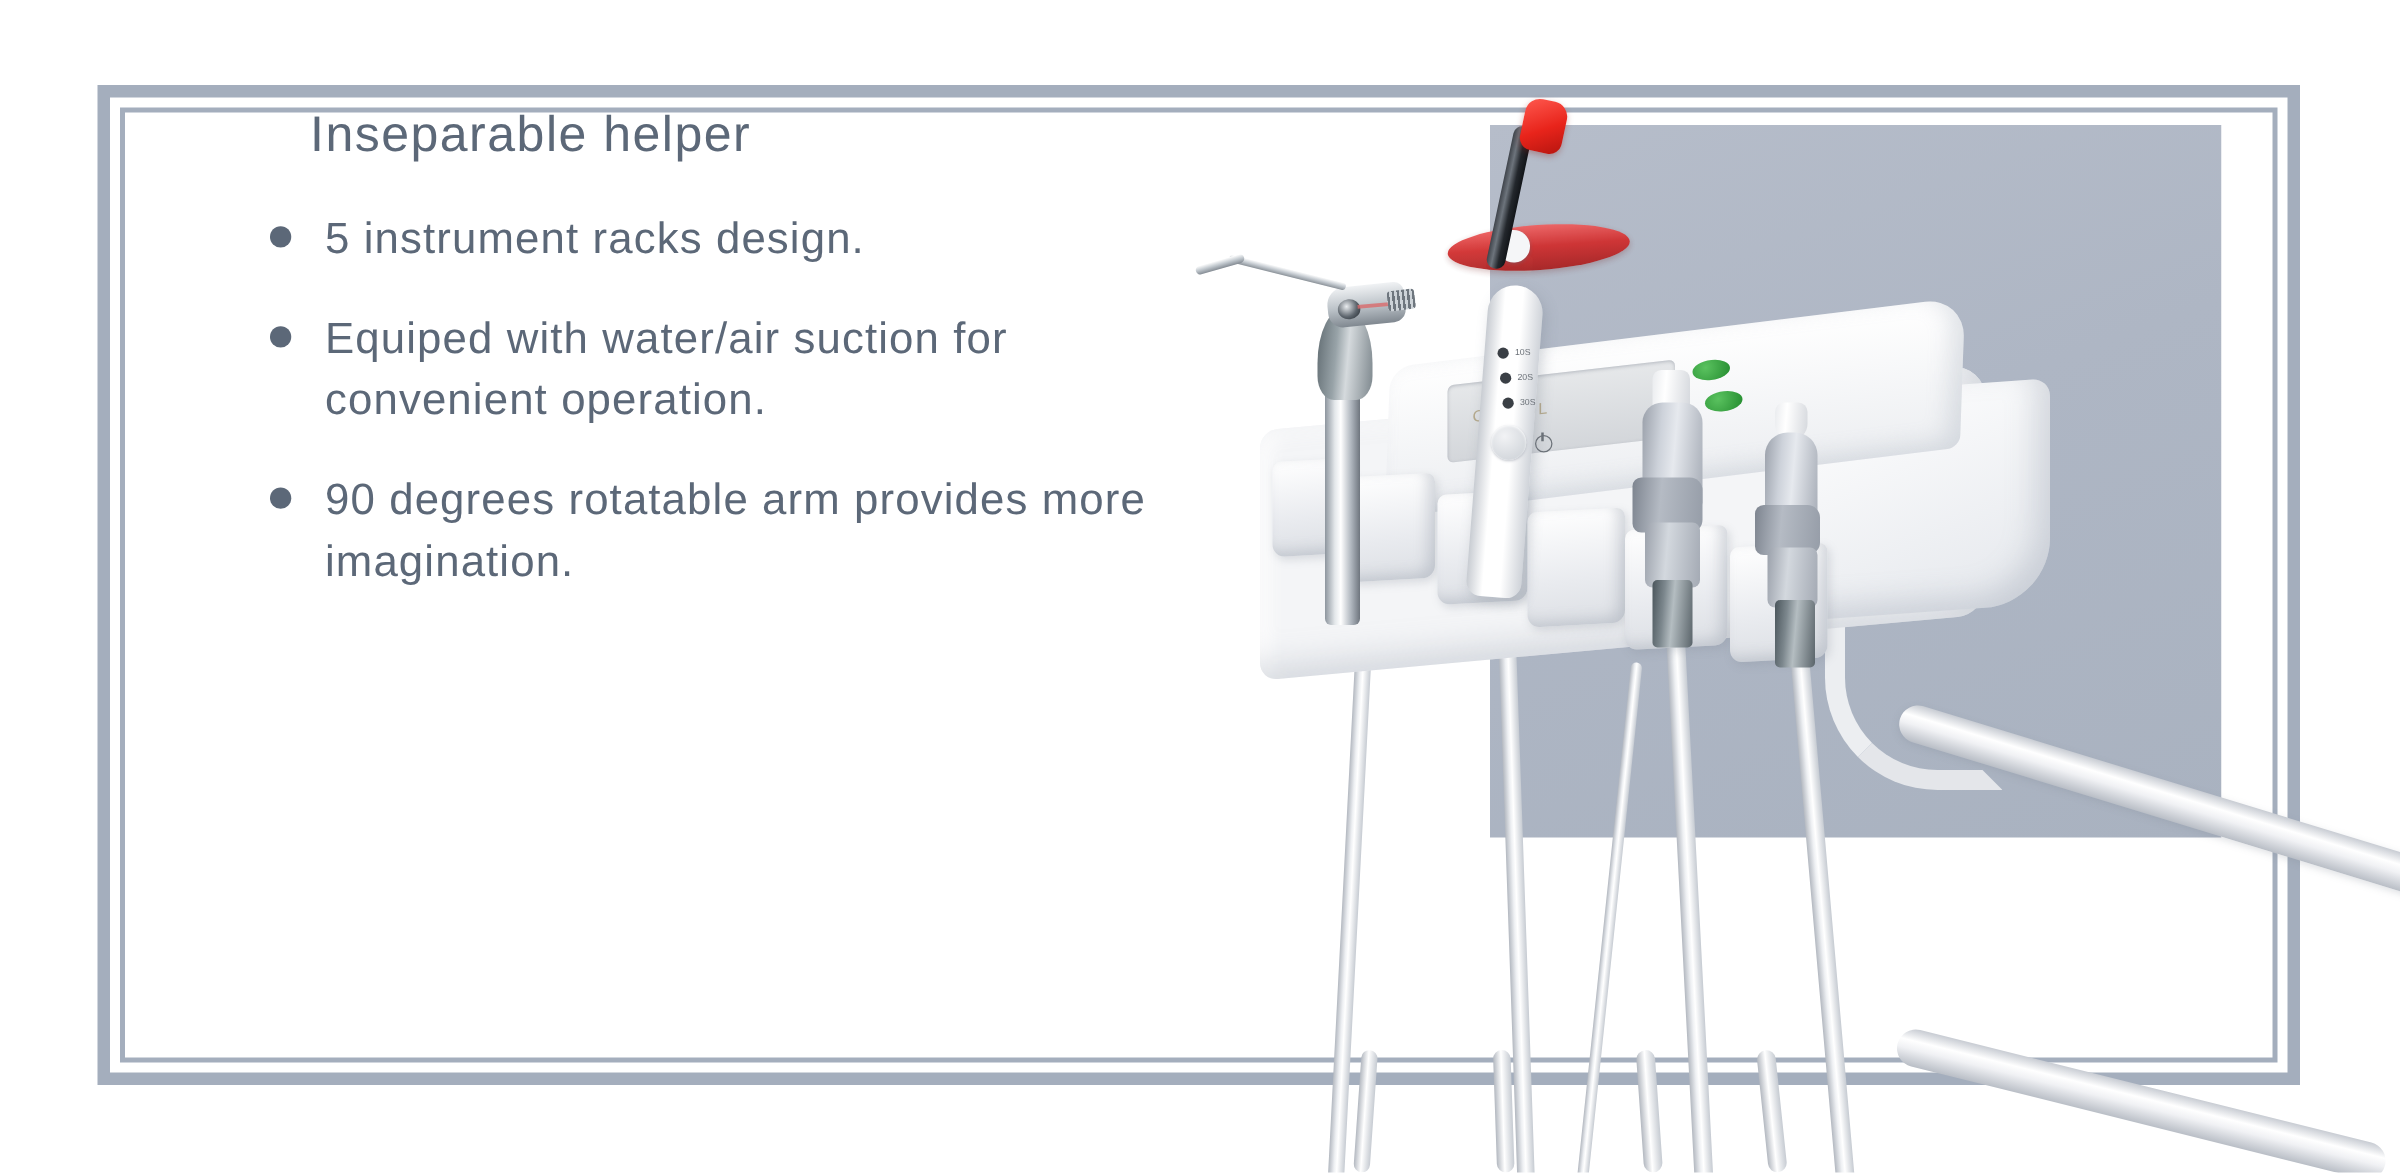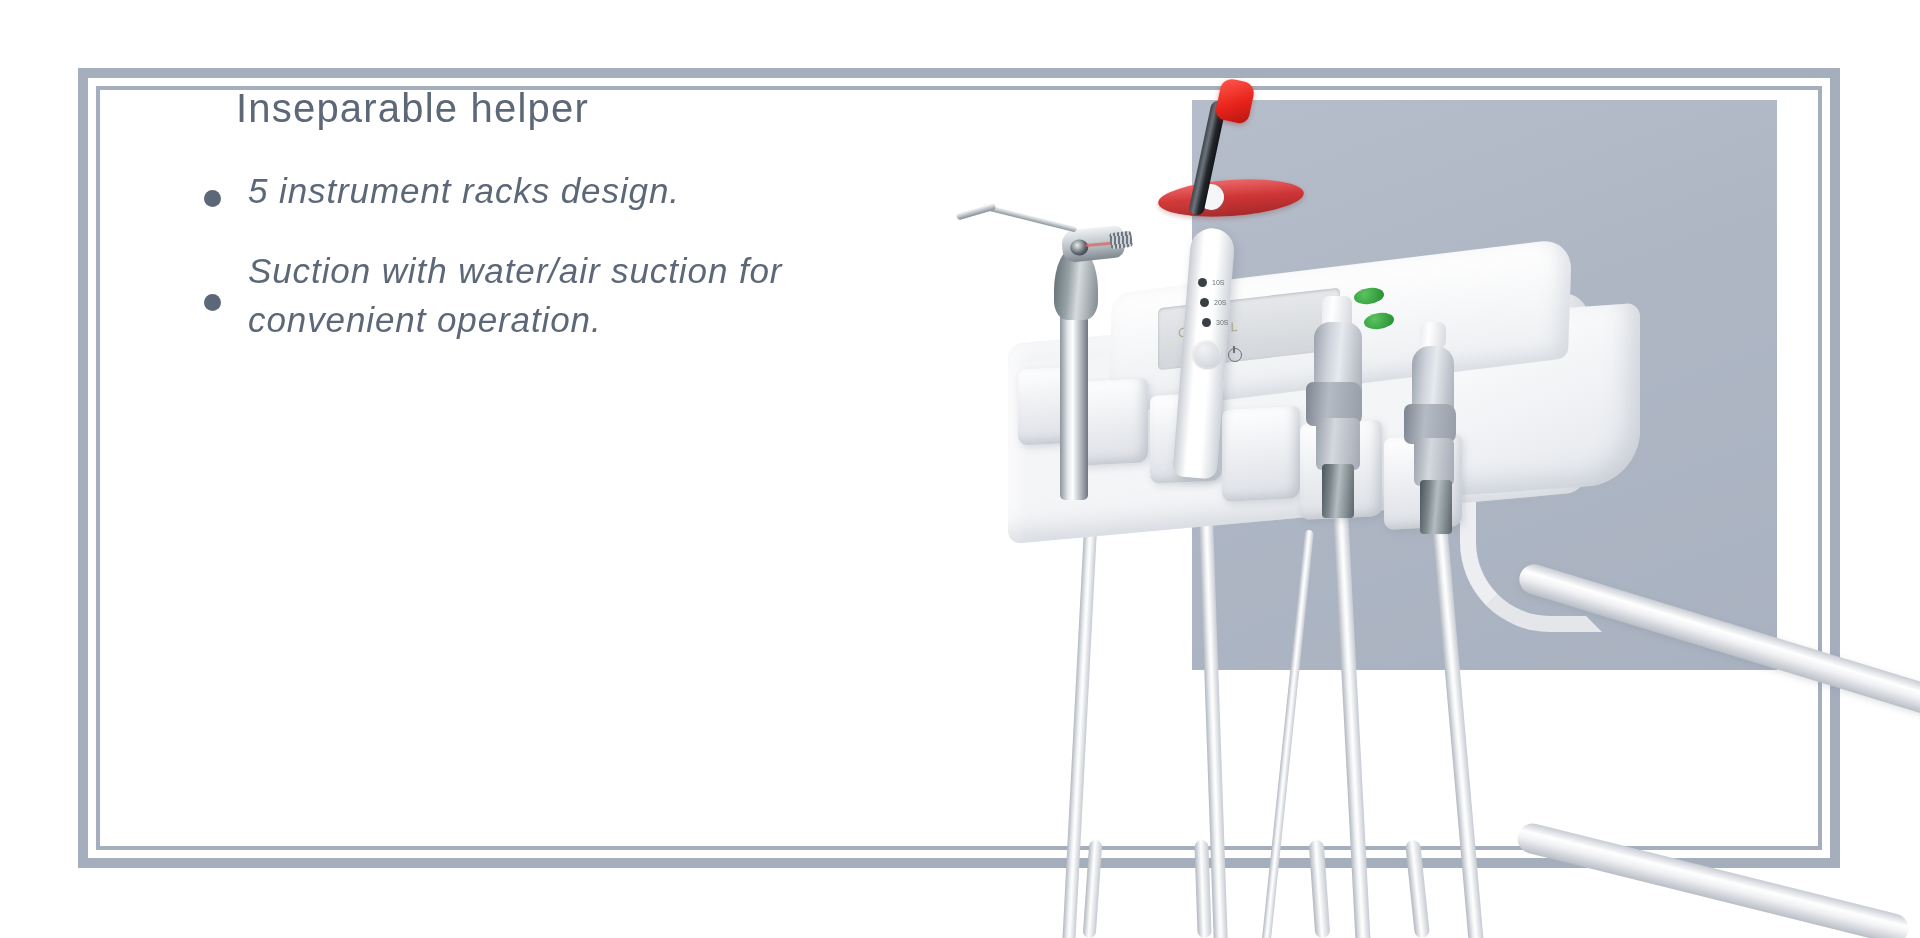--- a/index.html
+++ b/index.html
@@ -44,21 +44,21 @@
     height: 764px;
     border: 4px solid #a4aebd;
     box-sizing: border-box;
     pointer-events: none;
     z-index: 2;
   }
 
   
   .text-col {
     position: absolute;
-    left: 204px;
+    left: 216px;
     top: 86px;
     width: 740px;
     z-index: 4;
   }
   .headline {
     font-size: 40px;
     font-weight: 400;
     color: #5c6878;
     letter-spacing: 1.2px;
     margin: 0 0 36px 32px;
@@ -66,23 +66,22 @@
     font-family: "Liberation Sans", sans-serif;
   }
   .bullet-list {
     list-style: none;
     margin: 0;
     padding: 0;
   }
   .bullet-item {
     position: relative;
     display: flex;
-    align-items: center;
+    align-items: flex-start;
     margin-bottom: 30px;
-    font-style: italic;
   }
   .bullet-dot {
     flex: 0 0 auto;
     width: 17px;
     height: 17px;
     border-radius: 50%;
     background: #5c6878;
     margin-top: 15px;
     margin-right: 27px;
   }
@@ -481,23 +480,27 @@
 
     <ul class="bullet-list">
 
       <li class="bullet-item">
         <span class="bullet-dot"></span>
         <span class="bullet-text">5 instrument racks design.</span>
       </li>
 
       <li class="bullet-item">
         <span class="bullet-dot"></span>
-        <span class="bullet-text">Suction with water/air suction for convenient operation.</span>
+        <span class="bullet-text">Equiped with water/air suction for convenient operation.</span>
       </li>
 
+      <li class="bullet-item">
+        <span class="bullet-dot"></span>
+        <span class="bullet-text">90 degrees rotatable arm provides more imagination.</span>
+      </li>
 
 
     </ul>
   </div>
 
   <div class="photo-stage">
 
     <div class="photo-backdrop"></div>
 
     <div class="bigtube"></div>

